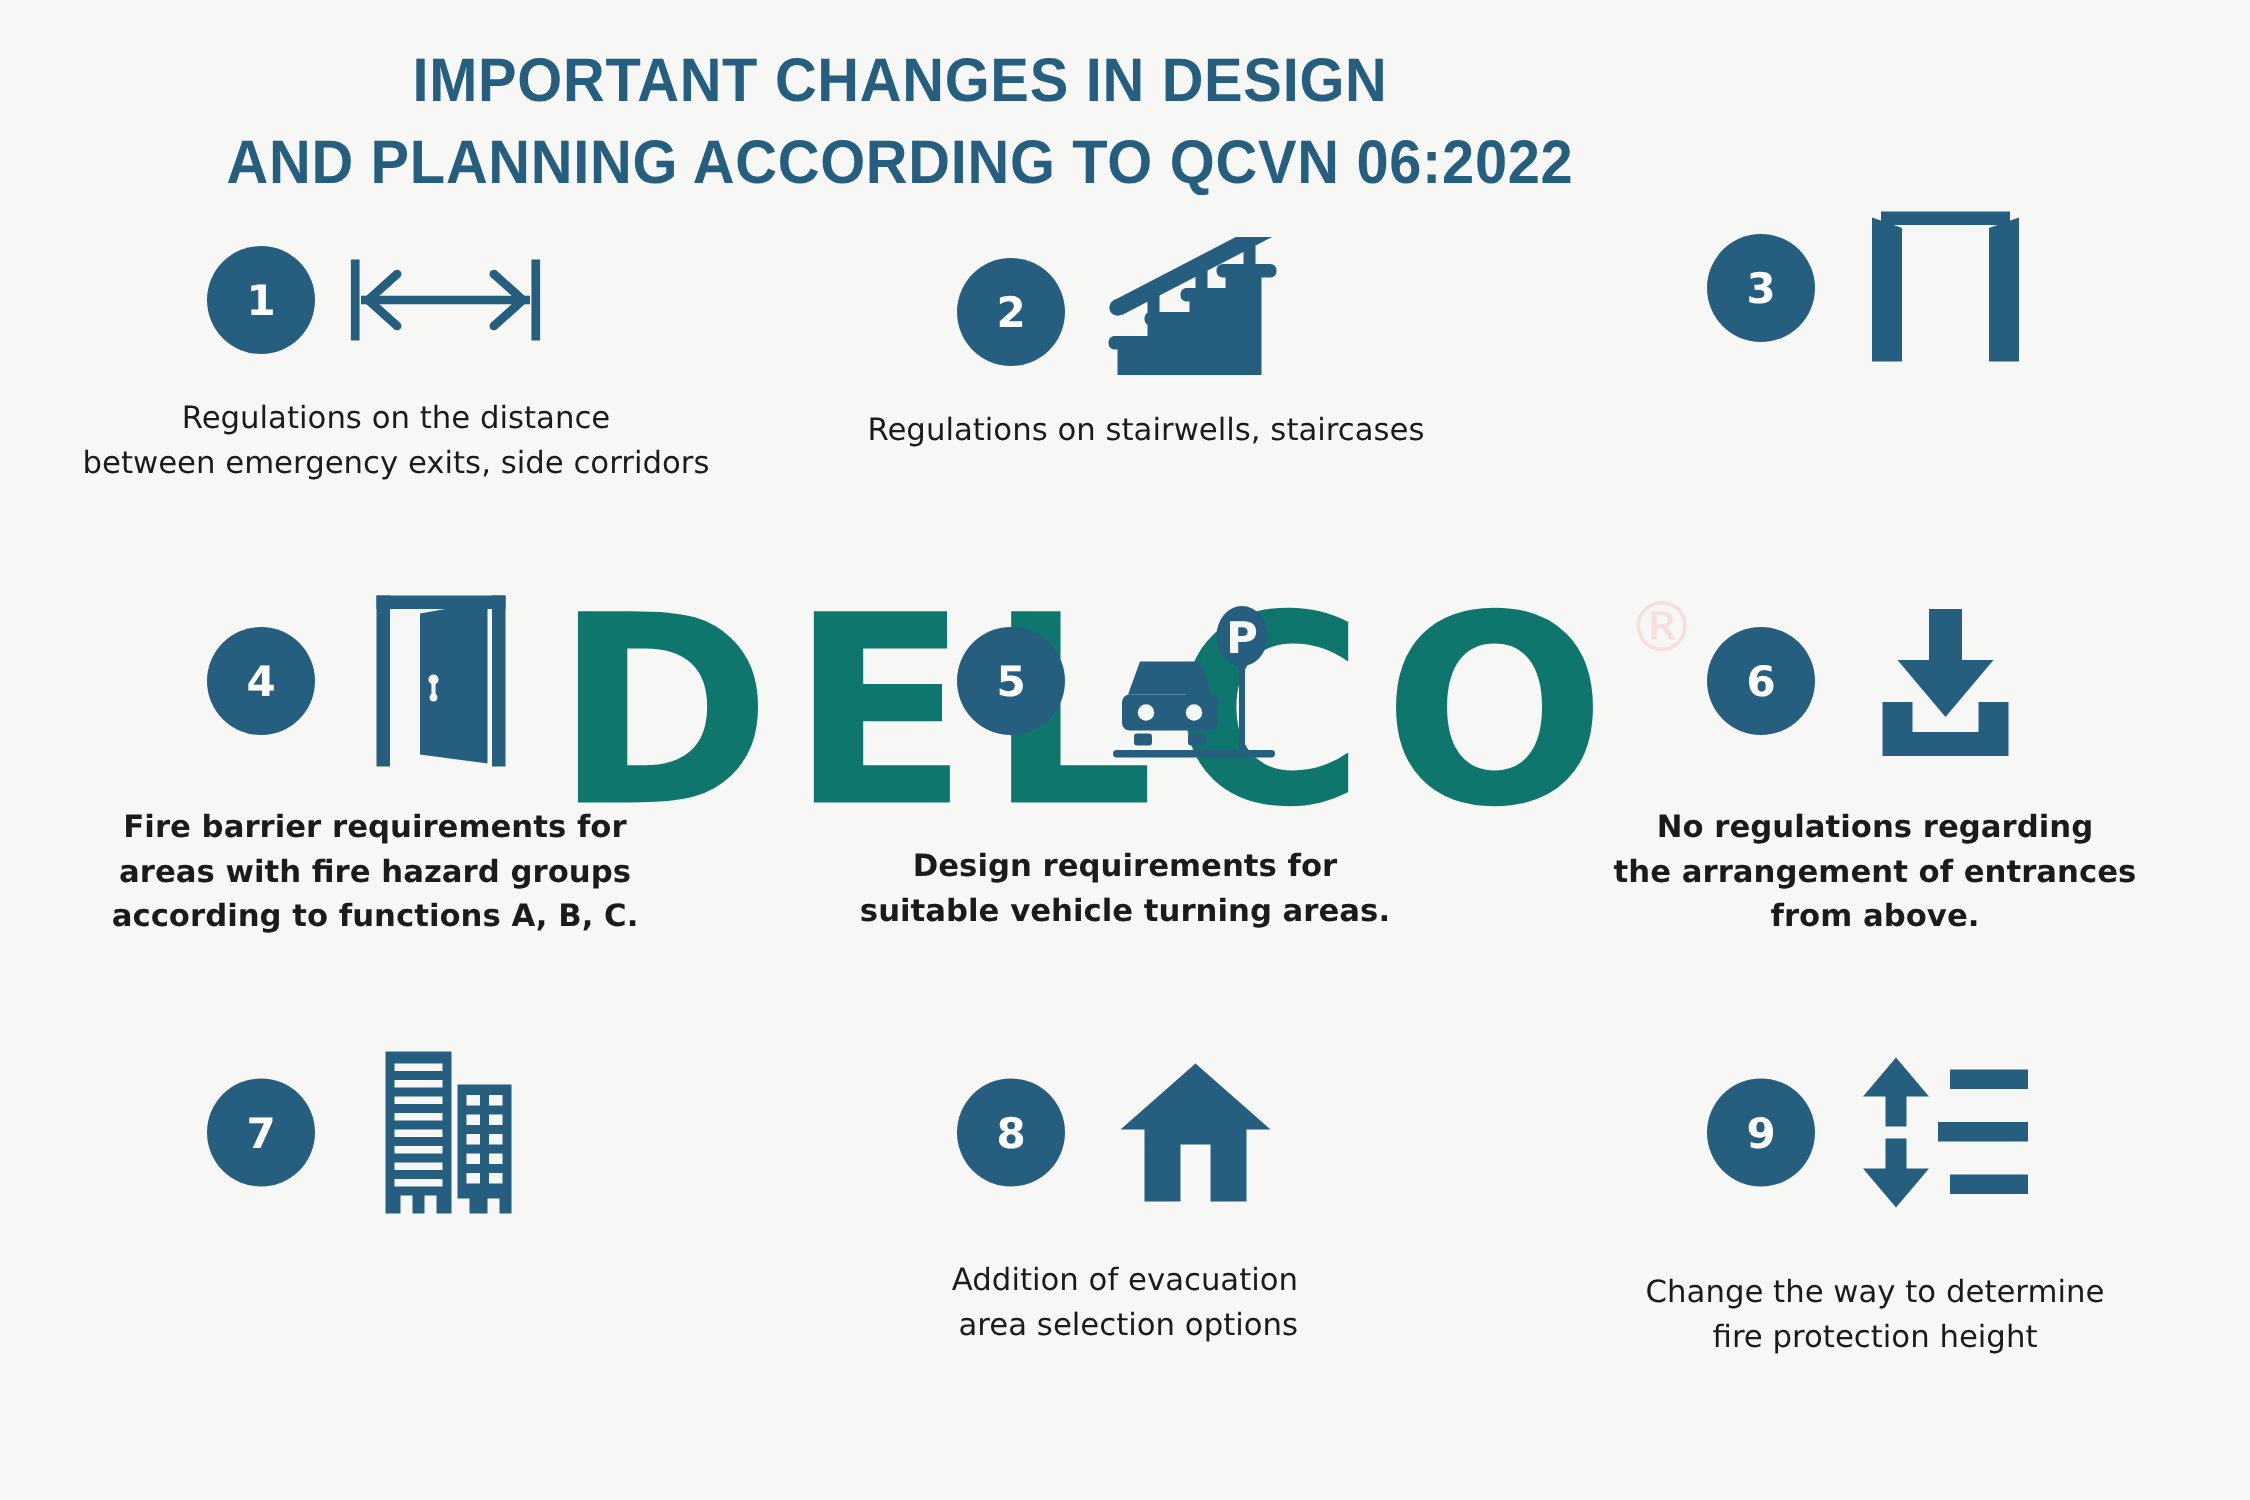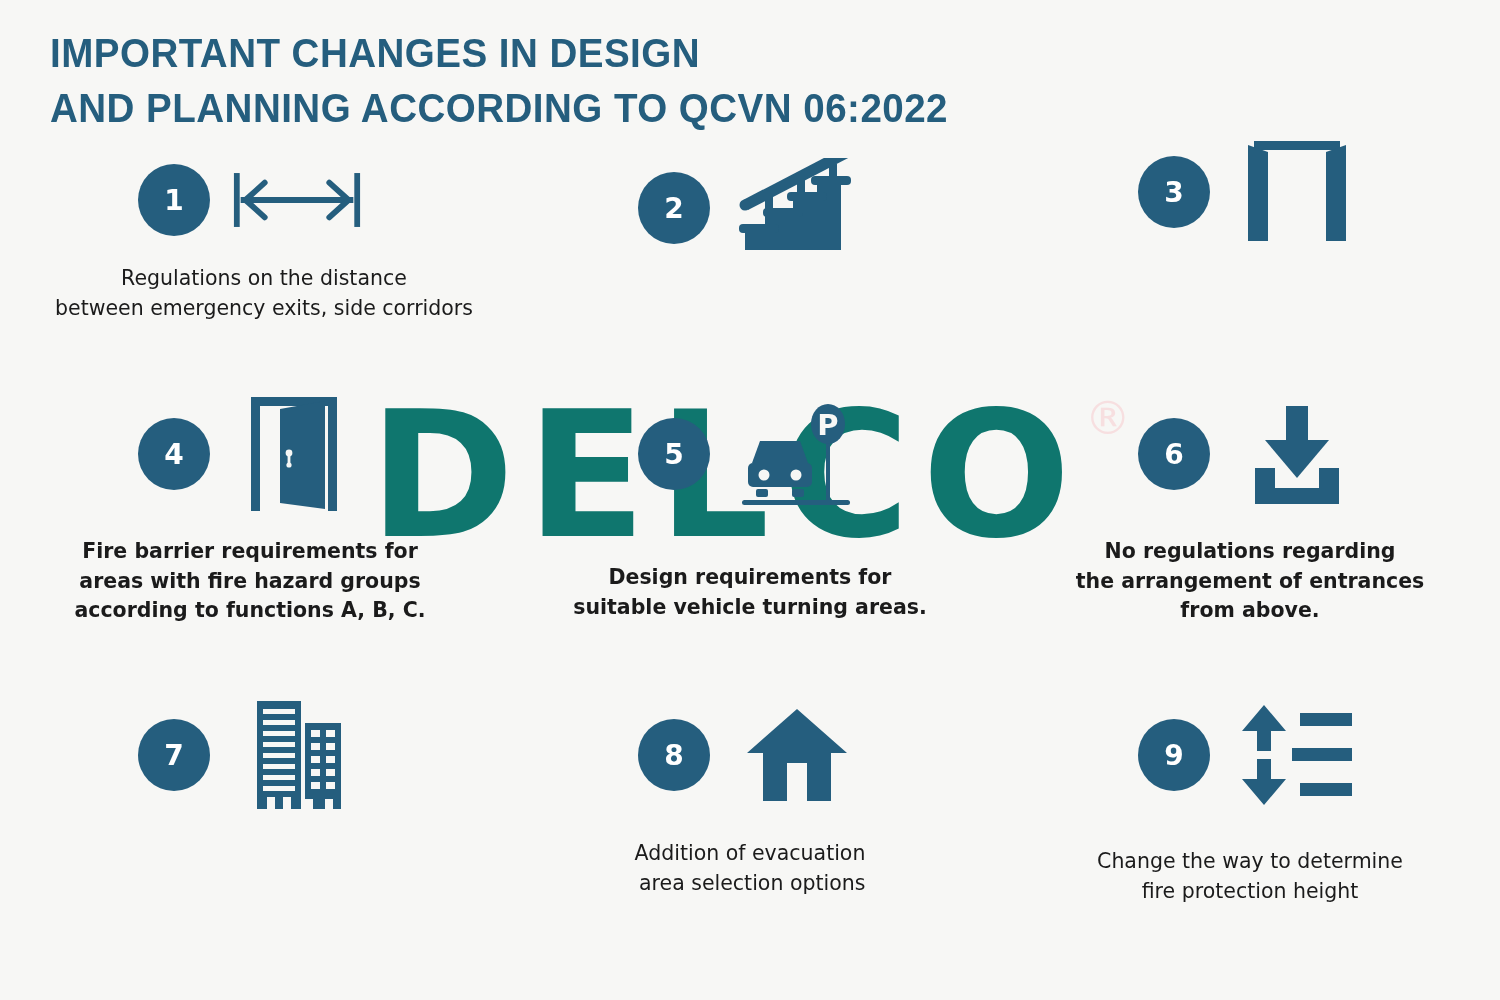--- a/index.html
+++ b/index.html
@@ -44,22 +44,23 @@
     color: #f7dfe0;
     align-self: flex-start;
     margin-top: 6px;
     margin-left: 2px;
   }
 
   
   #title-block {
     position: absolute;
     top: 26px;
-    left: 14px;
+    left: 0;
     width: 1200px;
+    text-align: center;
     z-index: 3;
   }
   #title-block .title-line {
     font-family: "Liberation Sans Narrow", "Liberation Sans", sans-serif;
     font-weight: bold;
     font-size: 41px;
     letter-spacing: 0.5px;
     color: #255e7e;
     line-height: 1.35;
     transform: scaleX(0.94);
@@ -190,20 +191,21 @@
 
             <path d="M6 42 L110 -12 L115 -2 L11 52 Z"></path>
             <circle cx="8" cy="47" r="5.5"></circle>
             <rect x="28" y="38" width="8" height="32"></rect>
             <rect x="60" y="22" width="8" height="32"></rect>
             <rect x="92" y="6" width="8" height="32"></rect>
           </g>
         </svg>
       </div>
     </div>
+    <div class="caption">Regulations on stairwells, staircases</div>
   </div>
 
   <div class="cell r1 c3">
     <div class="cell-head">
       <div class="badge">3</div>
       <div class="icon-wrap">
         <svg width="110" height="110" viewBox="0 0 110 110">
           <g fill="#255e7e">
 
             <rect x="12" y="4" width="86" height="9"></rect>

